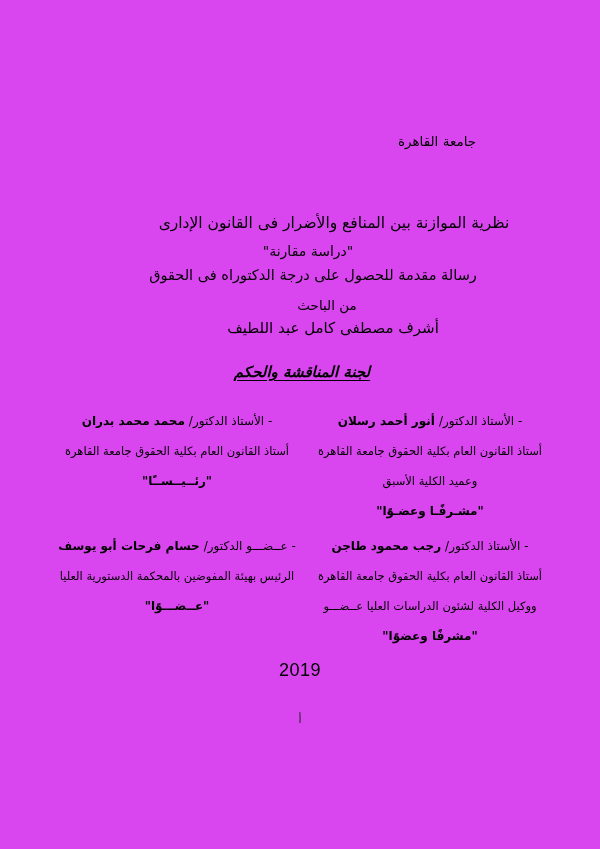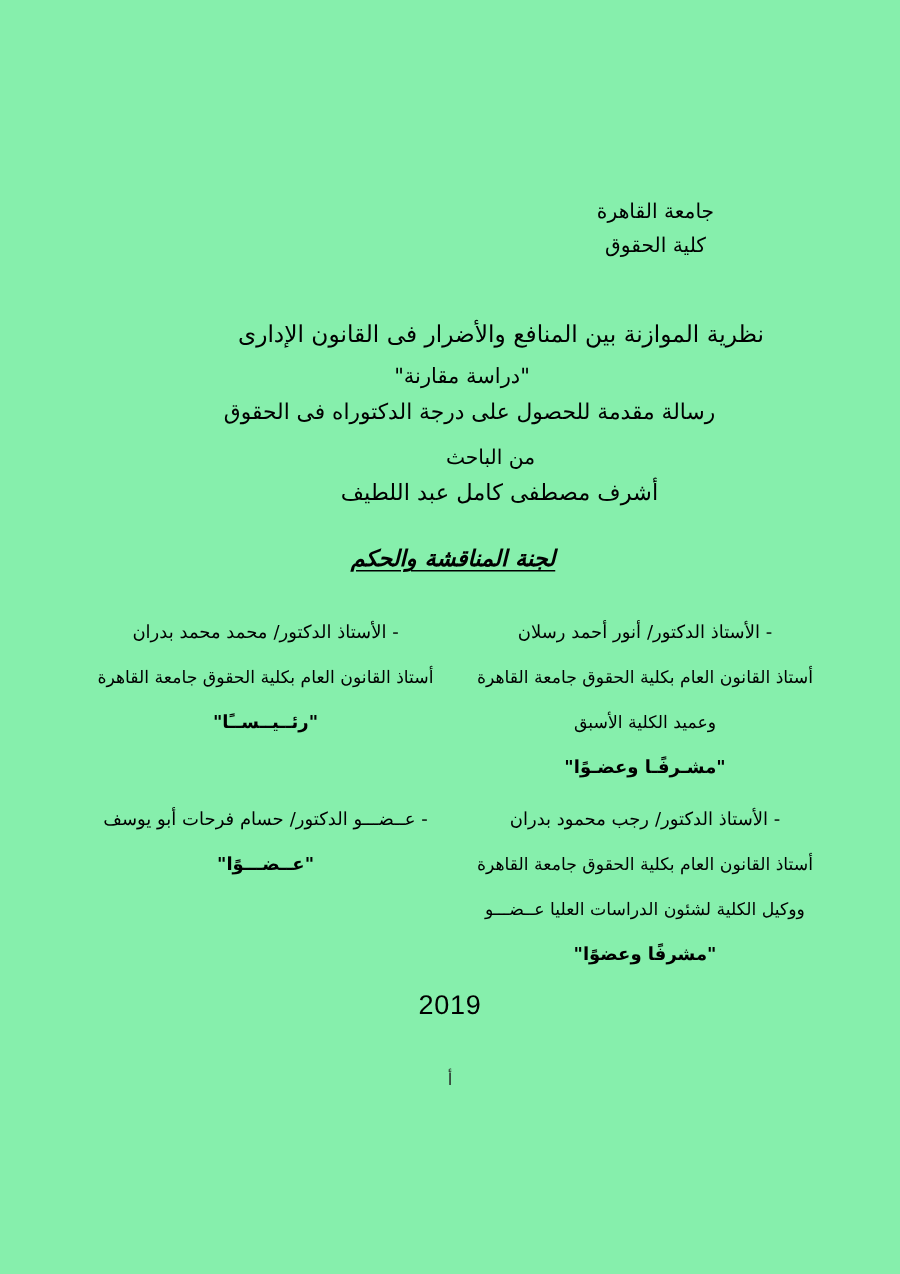--- a/index.html
+++ b/index.html
@@ -1,20 +1,20 @@
 <!DOCTYPE html>
 <html lang="ar" dir="rtl"><head>
 <meta charset="utf-8">
 <style>
   html,body { margin:0; padding:0; background:#888; }
   .page {
     position:relative;
     width:600px; height:849px;
     margin:0 auto;
-    background:#86efac;
+    background:#d946ef;
     color:#000000;
     font-family:"DejaVu Sans", sans-serif;
     direction:rtl;
     overflow:hidden;
   }
   .abs { position:absolute; }
   
   .header-block {
     top:130px; left:357px; width:160px;
     font-size:13.5px; line-height:23px;
@@ -42,21 +42,21 @@
   .m-right { left:315px; width:230px; }
   .m-left  { left:62px;  width:230px; }
   .m-row1  { top:406px; }
   .m-row2  { top:531px; }
   .m-line {
     height:30px;
     display:flex; justify-content:center; align-items:center;
     white-space:nowrap;
   }
   .m-line-name { gap:4px; font-size:12px; }
-  .bold { font-weight:normal; }
+  .bold { font-weight:bold; }
   .m-role { font-weight:bold; font-size:12px; }
   
   .year {
     top:660px; left:0; width:600px;
     display:flex; justify-content:center;
     font-family:"Liberation Sans", sans-serif;
     font-size:18px; direction:ltr; letter-spacing:0.5px;
   }
   .page-marker {
     top:713px; left:0; width:600px;
@@ -64,21 +64,20 @@
     font-size:11px; color:#222;
   }
 </style>
 </head>
 <body>
 
 <div class="page">
 
   <div class="abs header-block">
     <div>جامعة القاهرة</div>
-    <div>كلية الحقوق</div>
   </div>
 
   <div class="abs tline t-title">نظرية الموازنة بين المنافع والأضرار فى القانون الإدارى</div>
   <div class="abs tline t-sub">"دراسة مقارنة"</div>
   <div class="abs tline t-degree">رسالة مقدمة للحصول على درجة الدكتوراه فى الحقوق</div>
   <div class="abs tline t-by">من الباحث</div>
   <div class="abs tline t-author">أشرف مصطفى كامل عبد اللطيف</div>
 
   <div class="abs committee-heading">
     <span>لجنة المناقشة والحكم</span>
@@ -99,32 +98,33 @@
       <span>- الأستاذ الدكتور/</span>
       <span class="bold">محمد محمد بدران</span>
     </div>
     <div class="m-line">أستاذ القانون العام بكلية الحقوق جامعة القاهرة</div>
     <div class="m-line m-role">"رئــيــســًا"</div>
   </div>
 
   <div class="abs member m-right m-row2">
     <div class="m-line m-line-name">
       <span>- الأستاذ الدكتور/</span>
-      <span class="bold">رجب محمود بدران</span>
+      <span class="bold">رجب محمود طاجن</span>
     </div>
     <div class="m-line">أستاذ القانون العام بكلية الحقوق جامعة القاهرة</div>
     <div class="m-line">ووكيل الكلية لشئون الدراسات العليا عــضـــو</div>
     <div class="m-line m-role">"مشرفًا وعضوًا"</div>
   </div>
 
   <div class="abs member m-left m-row2">
     <div class="m-line m-line-name">
       <span>- عــضـــو الدكتور/</span>
       <span class="bold">حسام فرحات أبو يوسف</span>
     </div>
+    <div class="m-line">الرئيس بهيئة المفوضين بالمحكمة الدستورية العليا</div>
     <div class="m-line m-role">"عــضـــوًا"</div>
   </div>
 
   <div class="abs year">2019</div>
 
   <div class="abs page-marker">أ</div>
 
 </div>
 
 </body></html>

